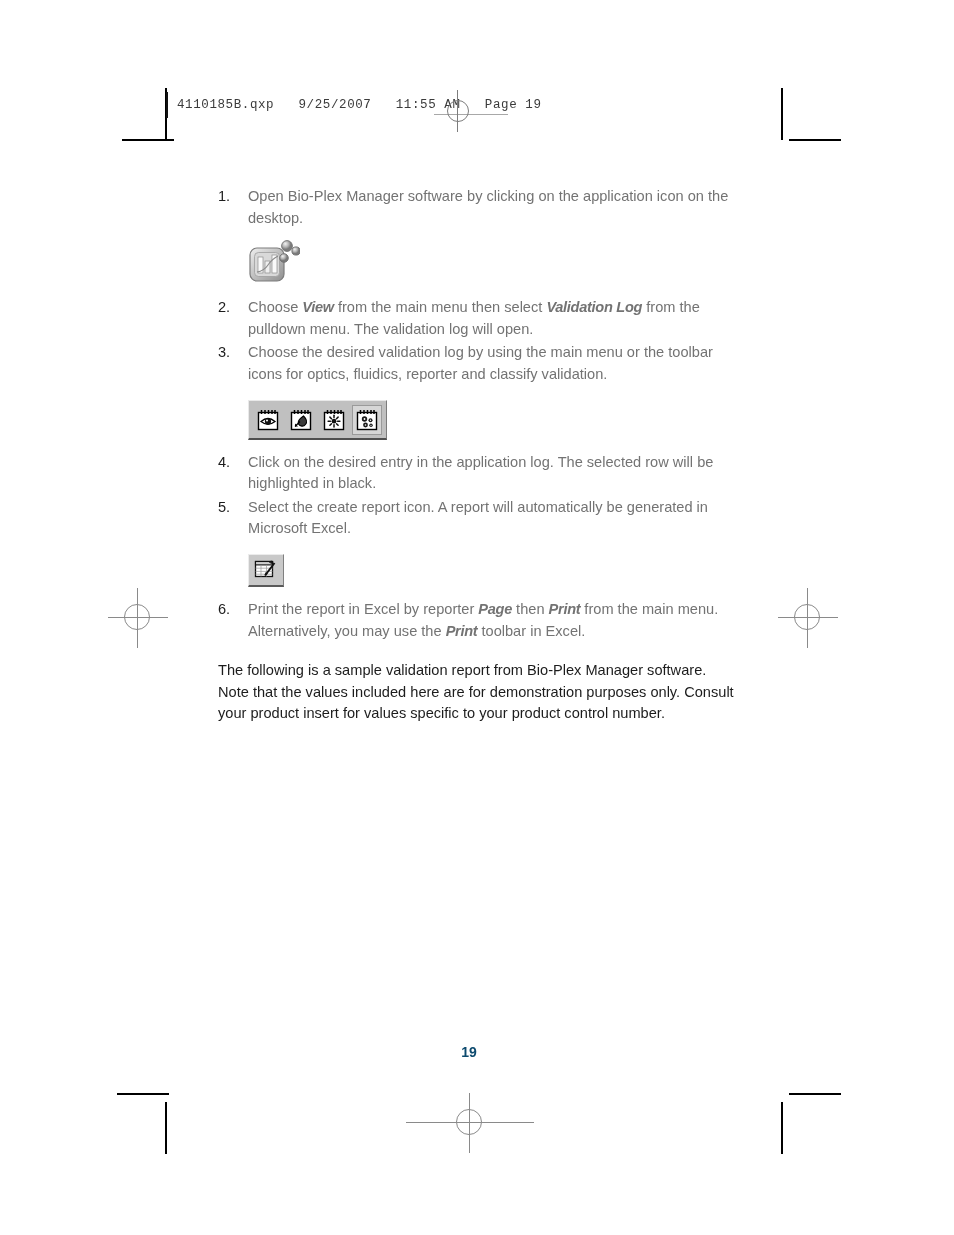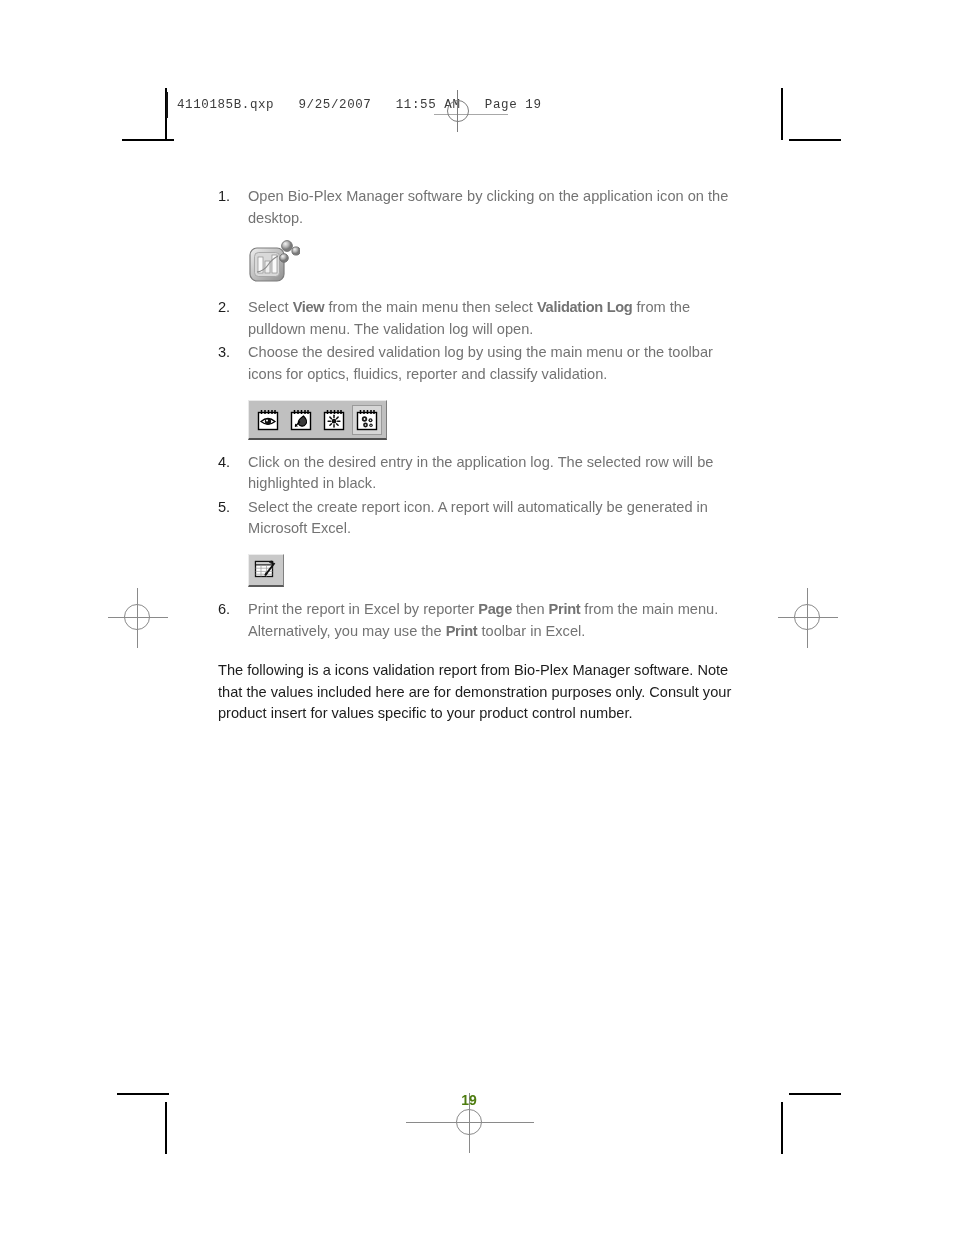--- a/index.html
+++ b/index.html
@@ -126,21 +126,21 @@
     line-height: 21.6px;
     color: #1c1c1c;
   }
   .step-body {
     flex: 1 1 auto;
     font-size: 14.6px;
     line-height: 21.6px;
     color: #737373;
   }
   .step.gap-top { margin-top: 10px; }
-  .step b { font-weight: bold; letter-spacing: -0.3px; }
+  .step b { font-weight: bold; letter-spacing: -0.3px; font-style: italic; }
 
   .para {
     font-size: 14.6px;
     line-height: 21.6px;
     color: #1c1c1c;
     margin: 0;
   }
 
   .section-heading {
     font-size: 14.6px;
@@ -199,26 +199,26 @@
     border-bottom: 2px solid #5a5a5a;
     display: flex;
     align-items: center;
     justify-content: center;
   }
 
   
   .page-number {
     position: absolute;
     left: 0;
-    top: 1092px;
+    top: 1044px;
     width: 954px;
     text-align: center;
     font-size: 14px;
     font-weight: bold;
-    color: #4d7c0f;
+    color: #0c4a6e;
   }
   .page-number span { margin-left: -16px; }
 </style>
 </head>
 <body>
 
 <div class="crop-mark crop-v" style="left:165px; top:88px;"></div>
 <div class="crop-mark crop-h" style="left:122px; top:139px;"></div>
 
 <div class="crop-mark crop-v" style="left:781px; top:88px;"></div>
@@ -288,21 +288,21 @@
         <circle cx="39" cy="7" r="5.4" fill="url(#gBead)" stroke="#6f6f6f" stroke-width="0.9"></circle>
         <circle cx="48" cy="12" r="4.1" fill="url(#gBead)" stroke="#6f6f6f" stroke-width="0.9"></circle>
         <circle cx="36" cy="19" r="4.3" fill="url(#gBead)" stroke="#6f6f6f" stroke-width="0.9"></circle>
       </svg>
     </div>
   </div>
 
   <div class="step">
     <div class="step-num">2.</div>
     <div class="step-body">
-      <span>Select </span><b>View</b><span> from the main menu then select </span><b>Validation Log</b><span> from the pulldown menu. The validation log will open.</span>
+      <span>Choose </span><b>View</b><span> from the main menu then select </span><b>Validation Log</b><span> from the pulldown menu. The validation log will open.</span>
     </div>
   </div>
 
   <div class="step">
     <div class="step-num">3.</div>
     <div class="step-body">Choose the desired validation log by using the main menu or the toolbar icons for optics, fluidics, reporter and classify validation.</div>
   </div>
 
   <div class="figure" style="margin-top:14px;">
     <div class="toolbar">
@@ -420,19 +420,19 @@
   </div>
 
   <div class="step gap-top">
     <div class="step-num">6.</div>
     <div class="step-body">
       <span>Print the report in Excel by reporter </span><b>Page</b><span> then </span><b>Print</b><span> from the main menu. Alternatively, you may use the </span><b>Print</b><span> toolbar in Excel.</span>
     </div>
   </div>
 
 
-  <p class="para" style="margin-top:18px;">The following is a icons validation report from Bio-Plex Manager software. Note that the values included here are for demonstration purposes only. Consult your product insert for values specific to your product control number.</p>
+  <p class="para" style="margin-top:18px;">The following is a sample validation report from Bio-Plex Manager software. Note that the values included here are for demonstration purposes only. Consult your product insert for values specific to your product control number.</p>
 
 </div>
 
 <div class="page-number">
   <span>19</span>
 </div>
 
 </body></html>

